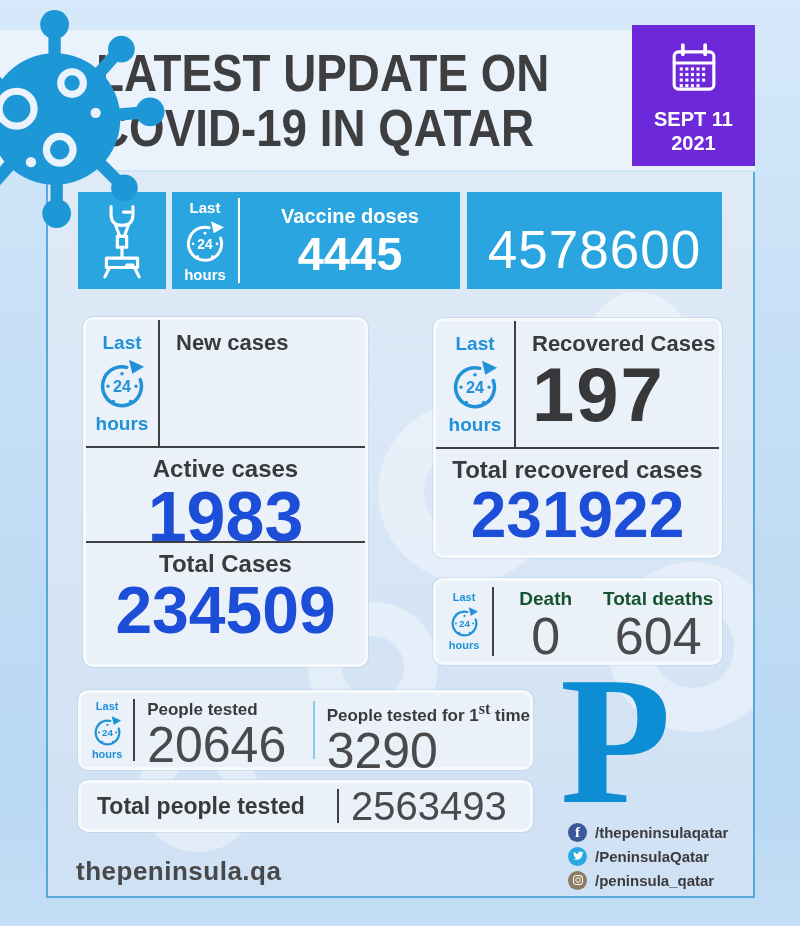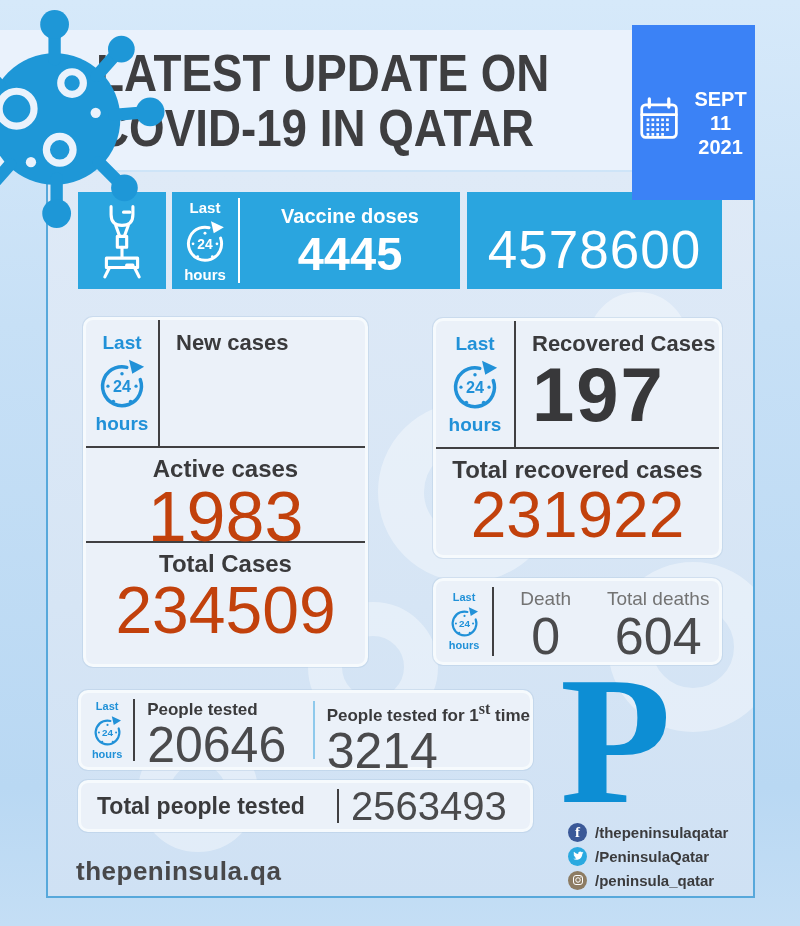--- a/index.html
+++ b/index.html
@@ -9,22 +9,22 @@
     position:relative; overflow:hidden;
     background:linear-gradient(180deg,#d6e9fa 0%,#c7e0f6 35%,#b9d8f3 85%,#c4def5 100%);
   }
   .abs { position:absolute; }
 
   
   .header-band { left:0; top:30px; width:755px; height:140px; background:#eaf2fc; }
   .title { left:96px; top:46px; color:#3e3e40; font-weight:bold;
            font-size:52px; line-height:1.06; letter-spacing:0px;
            transform:scaleX(0.88); transform-origin:left top; white-space:nowrap; }
-  .date-box { left:632px; top:25px; width:123px; height:175px; background:#3b82f6;
-              display:flex; flex-direction:row; align-items:center; padding-top:12px; }
+  .date-box { left:632px; top:25px; width:123px; height:141px; background:#6d28d9;
+              display:flex; flex-direction:column; align-items:center; padding-top:12px; }
   .date-box svg { width:62px; height:62px; }
   .date-text { color:#fff; font-weight:bold; font-size:20px; line-height:1.2; text-align:center; margin-top:8px; }
   .virus { left:-46px; top:6px; width:232px; height:226px; }
 
   
   .panel { left:46px; top:172px; width:709px; height:726px;
            border:2px solid #57a8db; border-top:none;
            background:linear-gradient(180deg,#dfeaf7 0%,#d6e5f5 60%,#cfe1f4 100%);
            overflow:hidden; }
   .ring { position:absolute; border-radius:50%; border-style:solid; border-color:rgba(255,255,255,0.38); }
@@ -71,26 +71,26 @@
 
   .left-card  { left:35px;  top:145px; width:285px; height:350px; }
   .right-card { left:385px; top:146px; width:289px; height:240px; }
   .sec-top { height:126px; display:flex; }
   .sec-top .vdiv { margin:0; }
   .sec-main { flex:1; padding-left:16px; padding-top:10px; }
   .c-label { font-size:22px; font-weight:bold; color:#3a3a3c; }
   .c-num-bold { font-size:76px; font-weight:bold; color:#38383a; line-height:0.95; margin-top:2px; letter-spacing:2px; }
   .sec-mid { text-align:center; padding-top:7px; }
   .c-label2 { font-size:24px; font-weight:bold; color:#3a3a3c; }
-  .c-num { font-weight:normal; color:#c2410c; line-height:0.98; }
+  .c-num { font-weight:bold; color:#1d4ed8; line-height:0.98; }
 
   .death-card { left:385px; top:406px; width:289px; height:87px; display:flex; align-items:stretch; }
   .death-card .clock-sm { width:56px; }
   .death-col { flex:1; text-align:center; padding-top:7px; }
-  .d-label { font-size:19px; font-weight:normal; color:#737373; }
+  .d-label { font-size:19px; font-weight:bold; color:#14532d; }
   .d-num { font-size:52px; font-weight:normal; color:#4a4a4c; line-height:1; }
 
   .tested-card { left:30px; top:518px; width:455px; height:80px; display:flex; align-items:stretch; }
   .tested-card .clock-sm { width:58px; }
   .t-col { padding-left:12px; padding-top:7px; }
   .t-label { font-size:17px; font-weight:bold; color:#3a3a3c; white-space:nowrap; }
   .t-label sup { font-size:16px;font-family:Liberation Serif, serif; }
   .t-num { font-size:50px; font-weight:normal; color:#4a4a4c; line-height:1; }
   .bluediv { width:2px; background:#8ec9ec; align-self:center; height:58px; margin-left:14px; }
 
@@ -265,21 +265,21 @@
       <span class="lbl">hours</span>
     </div>
     <div class="vdiv" style="margin:6px 0;"></div>
     <div class="t-col" style="width:180px;">
       <div class="t-label">People tested</div>
       <div class="t-num">20646</div>
     </div>
     <div class="bluediv"></div>
     <div class="t-col">
       <div class="t-label"><span>People tested for 1</span><sup>st</sup><span> time</span></div>
-      <div class="t-num">3214</div>
+      <div class="t-num">3290</div>
     </div>
   </div>
 
   <div class="card total-bar">
     <div class="tb-label">Total people tested</div>
     <div class="tb-div"></div>
     <div class="tb-num">2563493</div>
   </div>
 
   <div class="abs p-logo">P</div>

